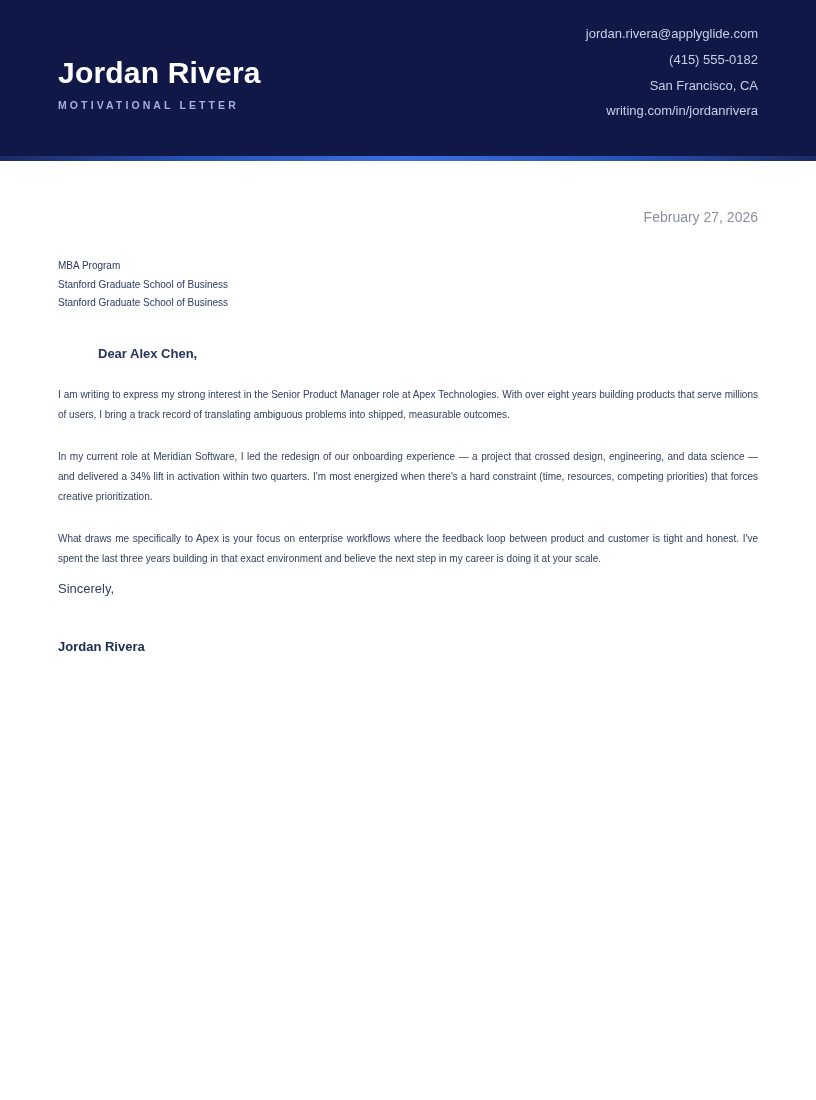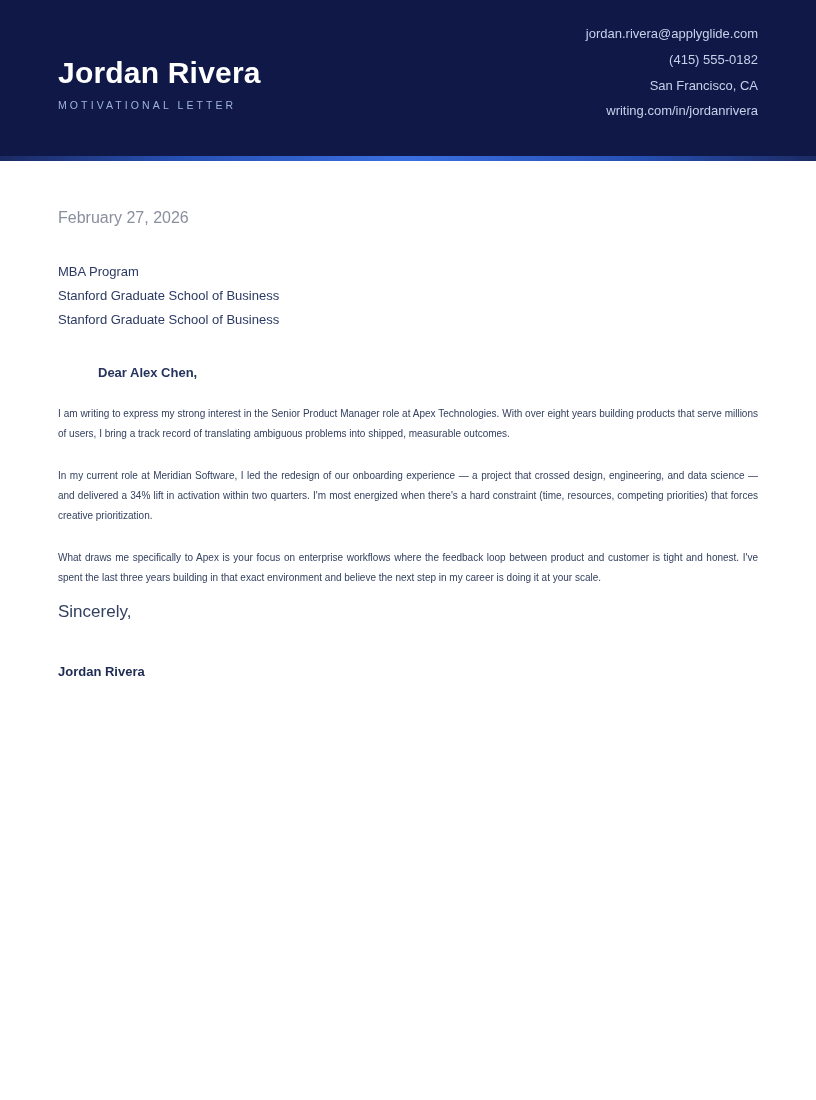--- a/index.html
+++ b/index.html
@@ -46,21 +46,21 @@
     font-size: 30px;
     font-weight: bold;
     color: #ffffff;
     line-height: 1.15;
     letter-spacing: 0.2px;
     white-space: nowrap;
   }
   .doc-kind {
     margin-top: 9px;
     font-size: 10.5px;
-    font-weight: normal;
+    font-weight: bold;
     color: #9fb3dd;
     letter-spacing: 3.1px;
     white-space: nowrap;
   }
   .contact-block {
     text-align: right;
     padding-bottom: 16px;
   }
   .contact-line {
     font-size: 13px;
@@ -69,29 +69,30 @@
     white-space: nowrap;
   }
 
   
   .letter-body {
     padding: 0 58px;
     box-sizing: border-box;
   }
   .date-line {
     margin-top: 47px;
-    font-size: 16px;
+    font-size: 14px;
     color: #8a8f9e;
     line-height: 1.3;
+    text-align: right;
   }
   .recipient-block {
     margin-top: 31px;
   }
   .recipient-line {
-    font-size: 13px;
+    font-size: 10px;
     color: #2c3a63;
     line-height: 1.85;
   }
   .recipient-line.emphasis {
     font-weight: bold;
     color: #1d2a52;
   }
   .salutation {
     margin-top: 32px;
     font-size: 13px;
@@ -102,21 +103,21 @@
   }
   .letter-paragraph {
     margin-top: 22px;
     font-size: 10px;
     color: #33405f;
     line-height: 2.0;
     text-align: justify;
     text-justify: inter-word;
   }
   .closing-salutation {
-    font-size: 17px;
+    font-size: 13px;
     color: #33405f;
     line-height: 1.6;
   }
   .signature-name {
     margin-top: 38px;
     font-size: 13px;
     font-weight: bold;
     color: #1d2a52;
     line-height: 1.4;
   }

